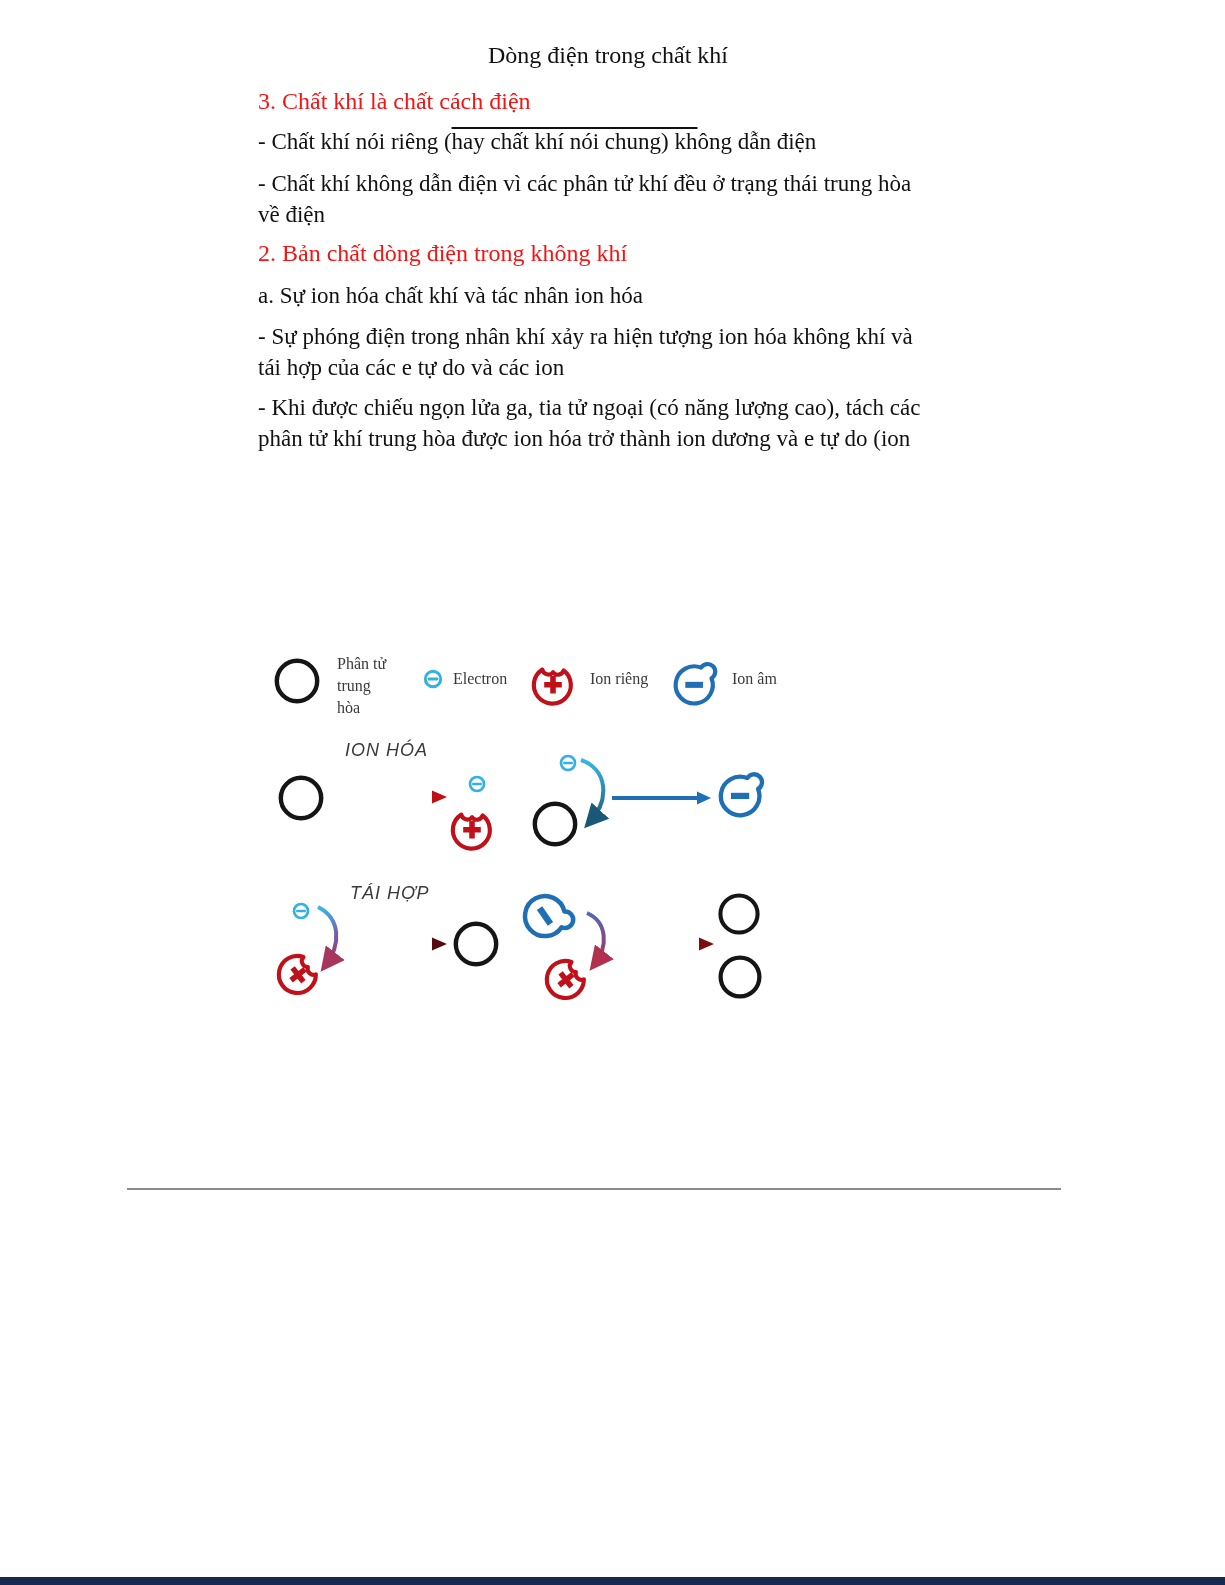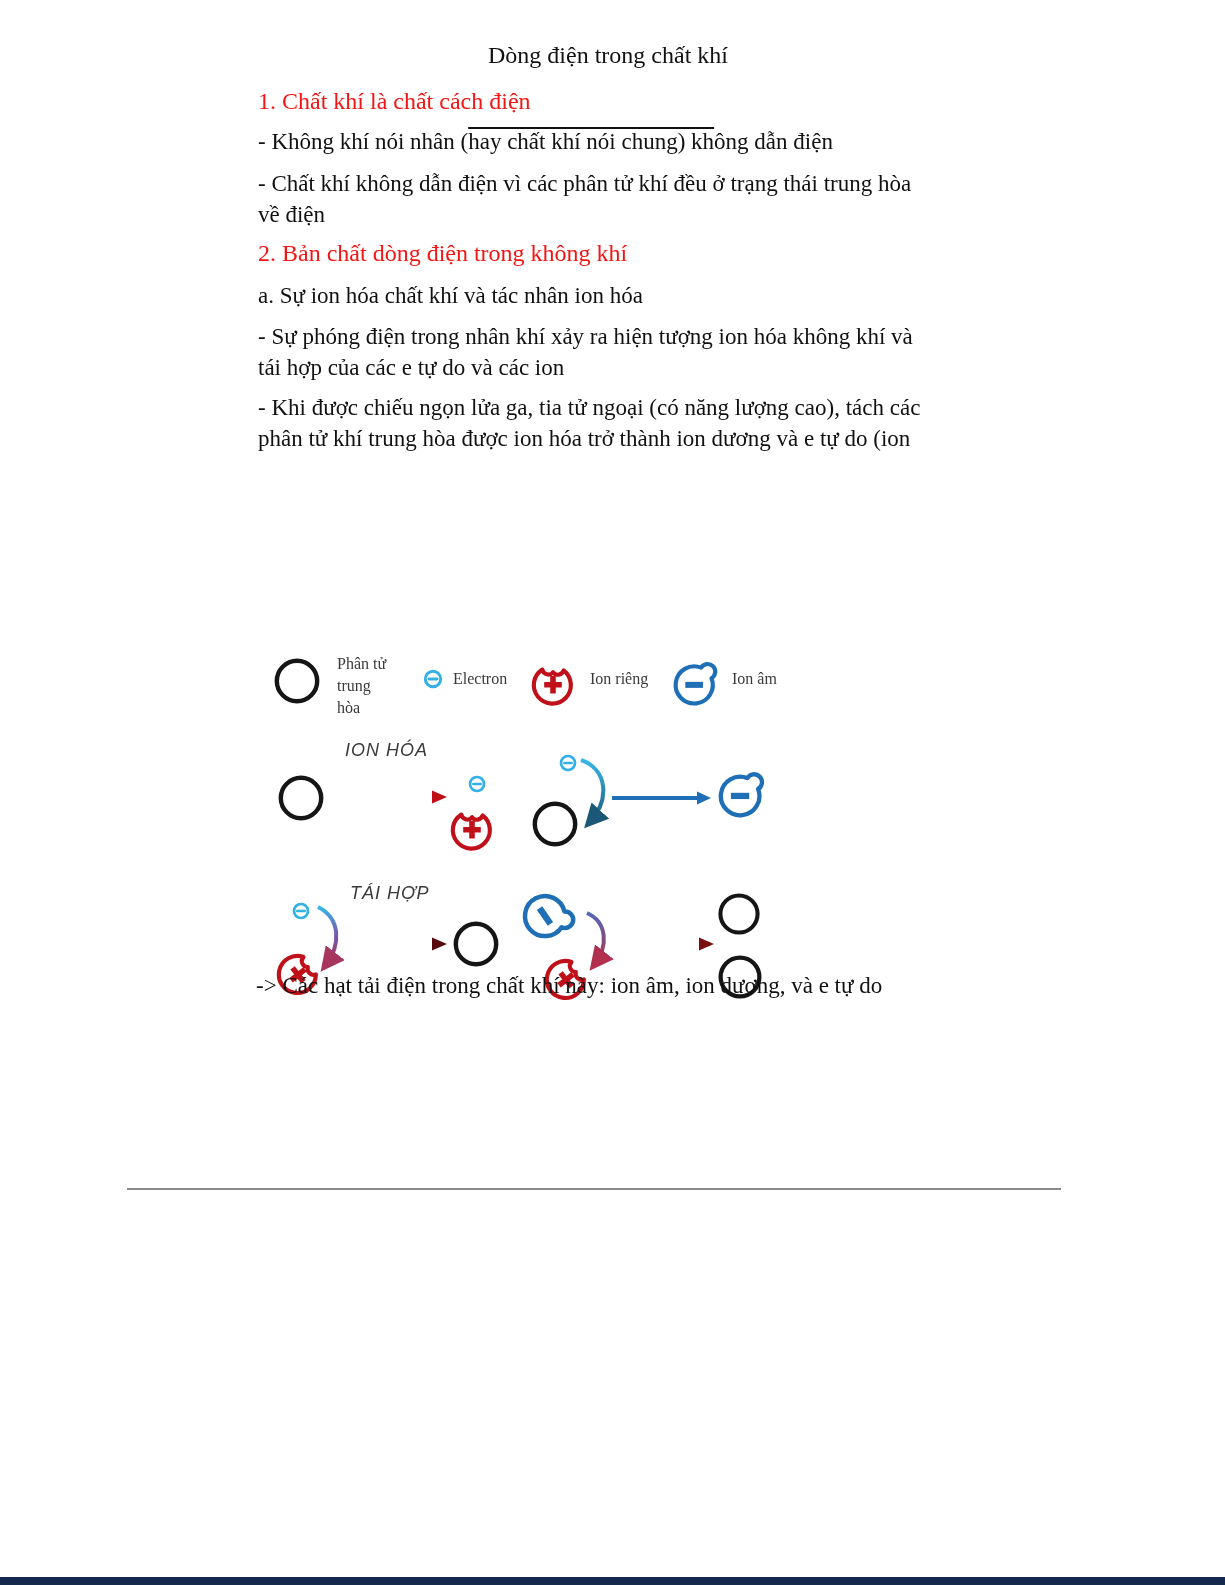--- a/index.html
+++ b/index.html
@@ -73,23 +73,23 @@
   <symbol id="sym-neg" viewBox="0 0 56 58">
     <path d="M33.5 12.5 A8.2 8.2 0 1 1 44.7 23.8 A20 20 0 1 1 33.5 12.5 Z" fill="none" stroke="currentColor" stroke-width="4.5" stroke-linejoin="round"></path>
     <path d="M16.5 31 H35.5" stroke="currentColor" stroke-width="6.5"></path>
   </symbol>
 </svg>
 
 <div class="page">
 
   <div class="title">Dòng điện trong chất khí</div>
 
-  <div class="heading" style="top:86px">1. Chất khí là chất cách điện</div>
-
-  <div class="para" style="top:126px"><span>- Không khí nói nhân (</span><span class="ovl">hay chất khí nói chung) kh</span><span>ông dẫn điện</span></div>
+  <div class="heading" style="top:86px">3. Chất khí là chất cách điện</div>
+
+  <div class="para" style="top:126px"><span>- Chất khí nói riêng (</span><span class="ovl">hay chất khí nói chung) kh</span><span>ông dẫn điện</span></div>
 
   <div class="para" style="top:168px">- Chất khí không dẫn điện vì các phân tử khí đều ở trạng thái trung hòa
 về điện</div>
 
   <div class="heading" style="top:238px">2. Bản chất dòng điện trong không khí</div>
 
   <div class="para" style="top:280px">a. Sự ion hóa chất khí và tác nhân ion hóa</div>
 
   <div class="para" style="top:321px">- Sự phóng điện trong nhân khí xảy ra hiện tượng ion hóa không khí và
 tái hợp của các e tự do và các ion</div>
@@ -245,18 +245,17 @@
     <path d="M89 4.5 L104 11 L89 17.5 Z" fill="#7a0f12"></path>
   </svg>
 
   <svg class="shape mol" style="left:716px;top:891px;width:46px;height:46px" viewBox="0 0 52 52">
       <use href="#sym-mol"></use>
     </svg>
   <svg class="shape mol" style="left:716px;top:953px;width:48px;height:48px" viewBox="0 0 52 52">
       <use href="#sym-mol"></use>
     </svg>
 
-  <div class="conclusion">-&gt; Các hạt tải điện trong chất khí này: ion âm, ion dương, và e tự do</div>
 
   <div class="divider"></div>
   <div class="bottom-bar"></div>
 
 </div>
 
 </body></html>

